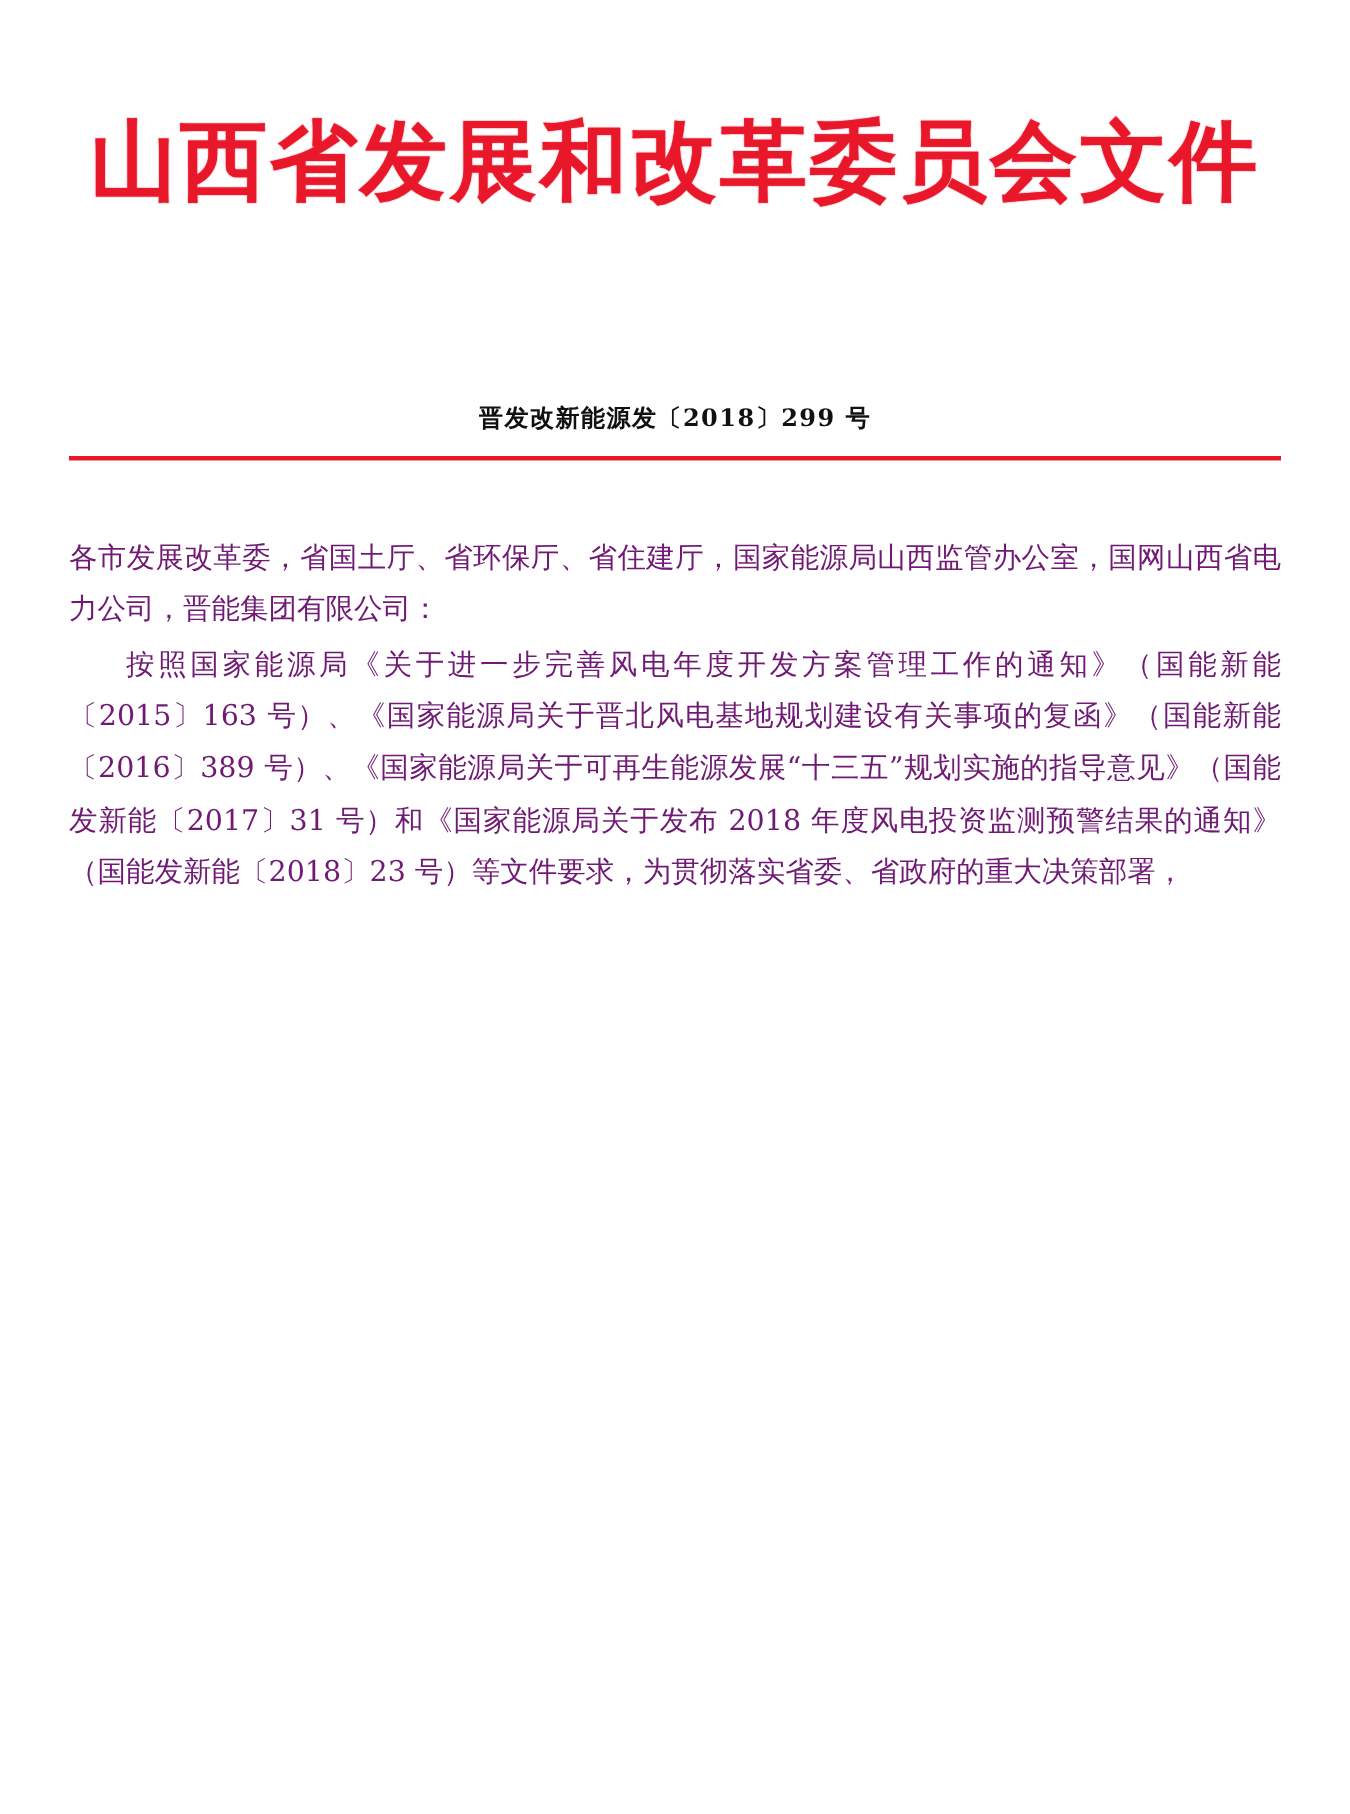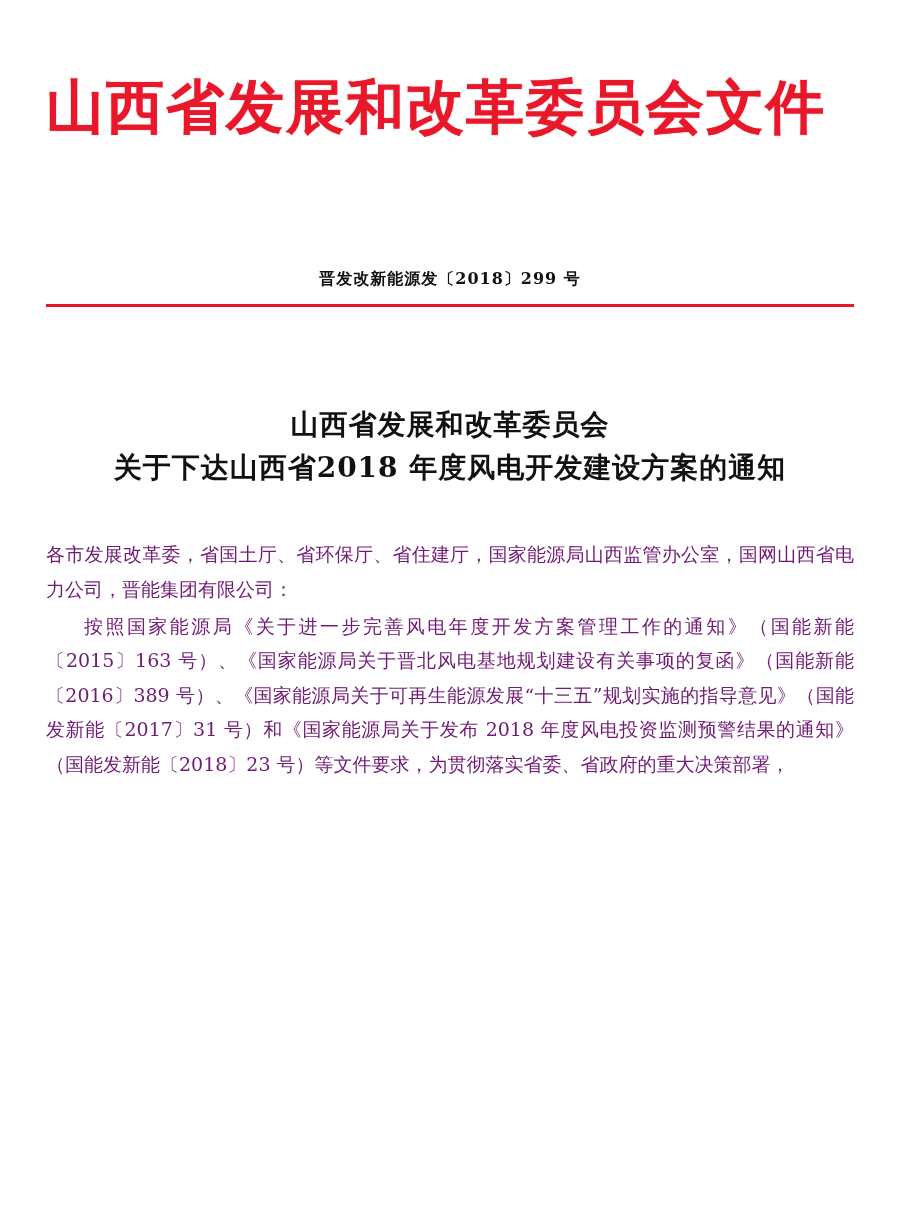--- a/index.html
+++ b/index.html
@@ -20,20 +20,21 @@
     position: relative;
     width: 900px;
     height: 1209px;
     box-sizing: border-box;
     padding: 0 46px;
   }
 
   
   .masthead {
     margin-top: 74px;
+    text-align: center;
     white-space: nowrap;
   }
   .masthead-title {
     display: inline-block;
     color: #e8172a;
     font-family: "DejaVu Serif", "Liberation Serif", serif;
     font-weight: bold;
     font-size: 58px;
     letter-spacing: 2px;
     line-height: 1.15;
@@ -104,23 +105,19 @@
   <div class="masthead">
     <div class="masthead-title">山西省发展和改革委员会文件</div>
   </div>
 
   <div class="doc-number-row">
     <span class="doc-number">晋发改新能源发〔2018〕299 号</span>
   </div>
 
   <div class="red-rule"></div>
 
-  <div class="title-block">
-    <div class="title-line">山西省发展和改革委员会</div>
-    <div class="title-line second">关于下达山西省2018 年度风电开发建设方案的通知</div>
-  </div>
 
   <div class="body-block">
     <p class="body-para">各市发展改革委，省国土厅、省环保厅、省住建厅，国家能源局山西监管办公室，国网山西省电力公司，晋能集团有限公司：</p>
     <p class="body-para indent">按照国家能源局《关于进一步完善风电年度开发方案管理工作的通知》（国能新能〔2015〕163 号）、《国家能源局关于晋北风电基地规划建设有关事项的复函》（国能新能〔2016〕389 号）、《国家能源局关于可再生能源发展“十三五”规划实施的指导意见》（国能发新能〔2017〕31 号）和《国家能源局关于发布 2018 年度风电投资监测预警结果的通知》（国能发新能〔2018〕23 号）等文件要求，为贯彻落实省委、省政府的重大决策部署，</p>
   </div>
 
 </div>
 
 </body></html>

